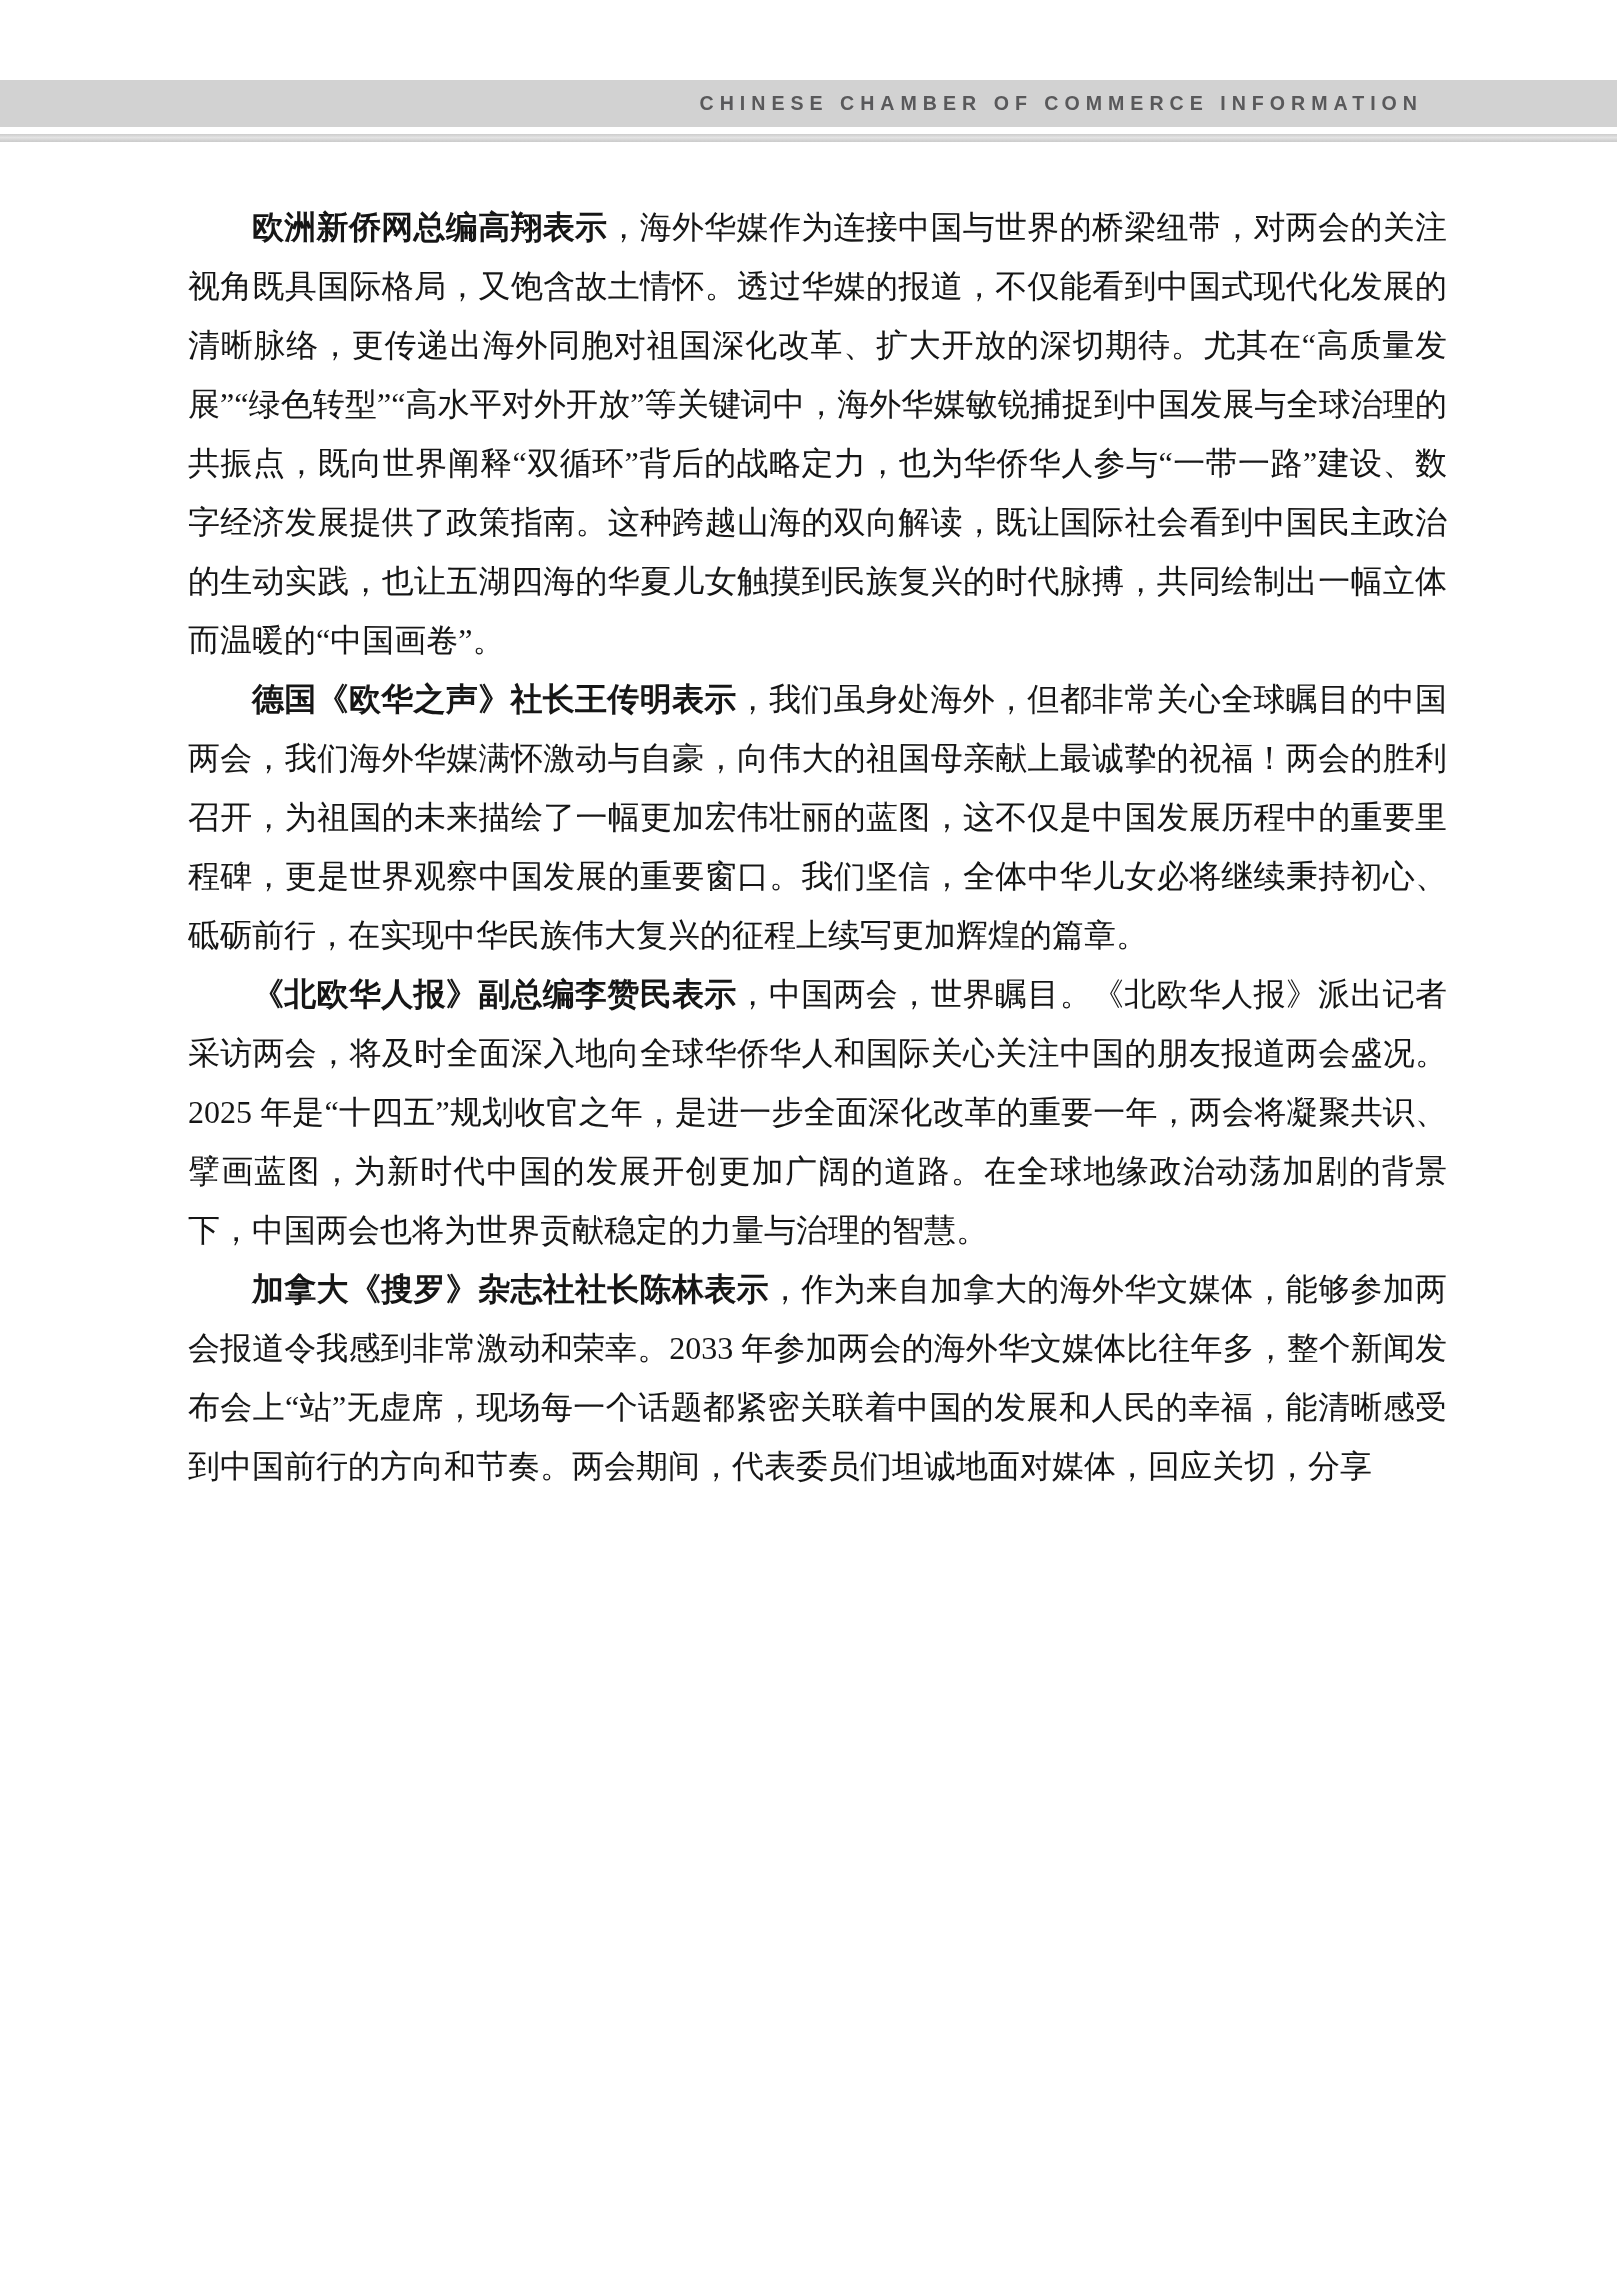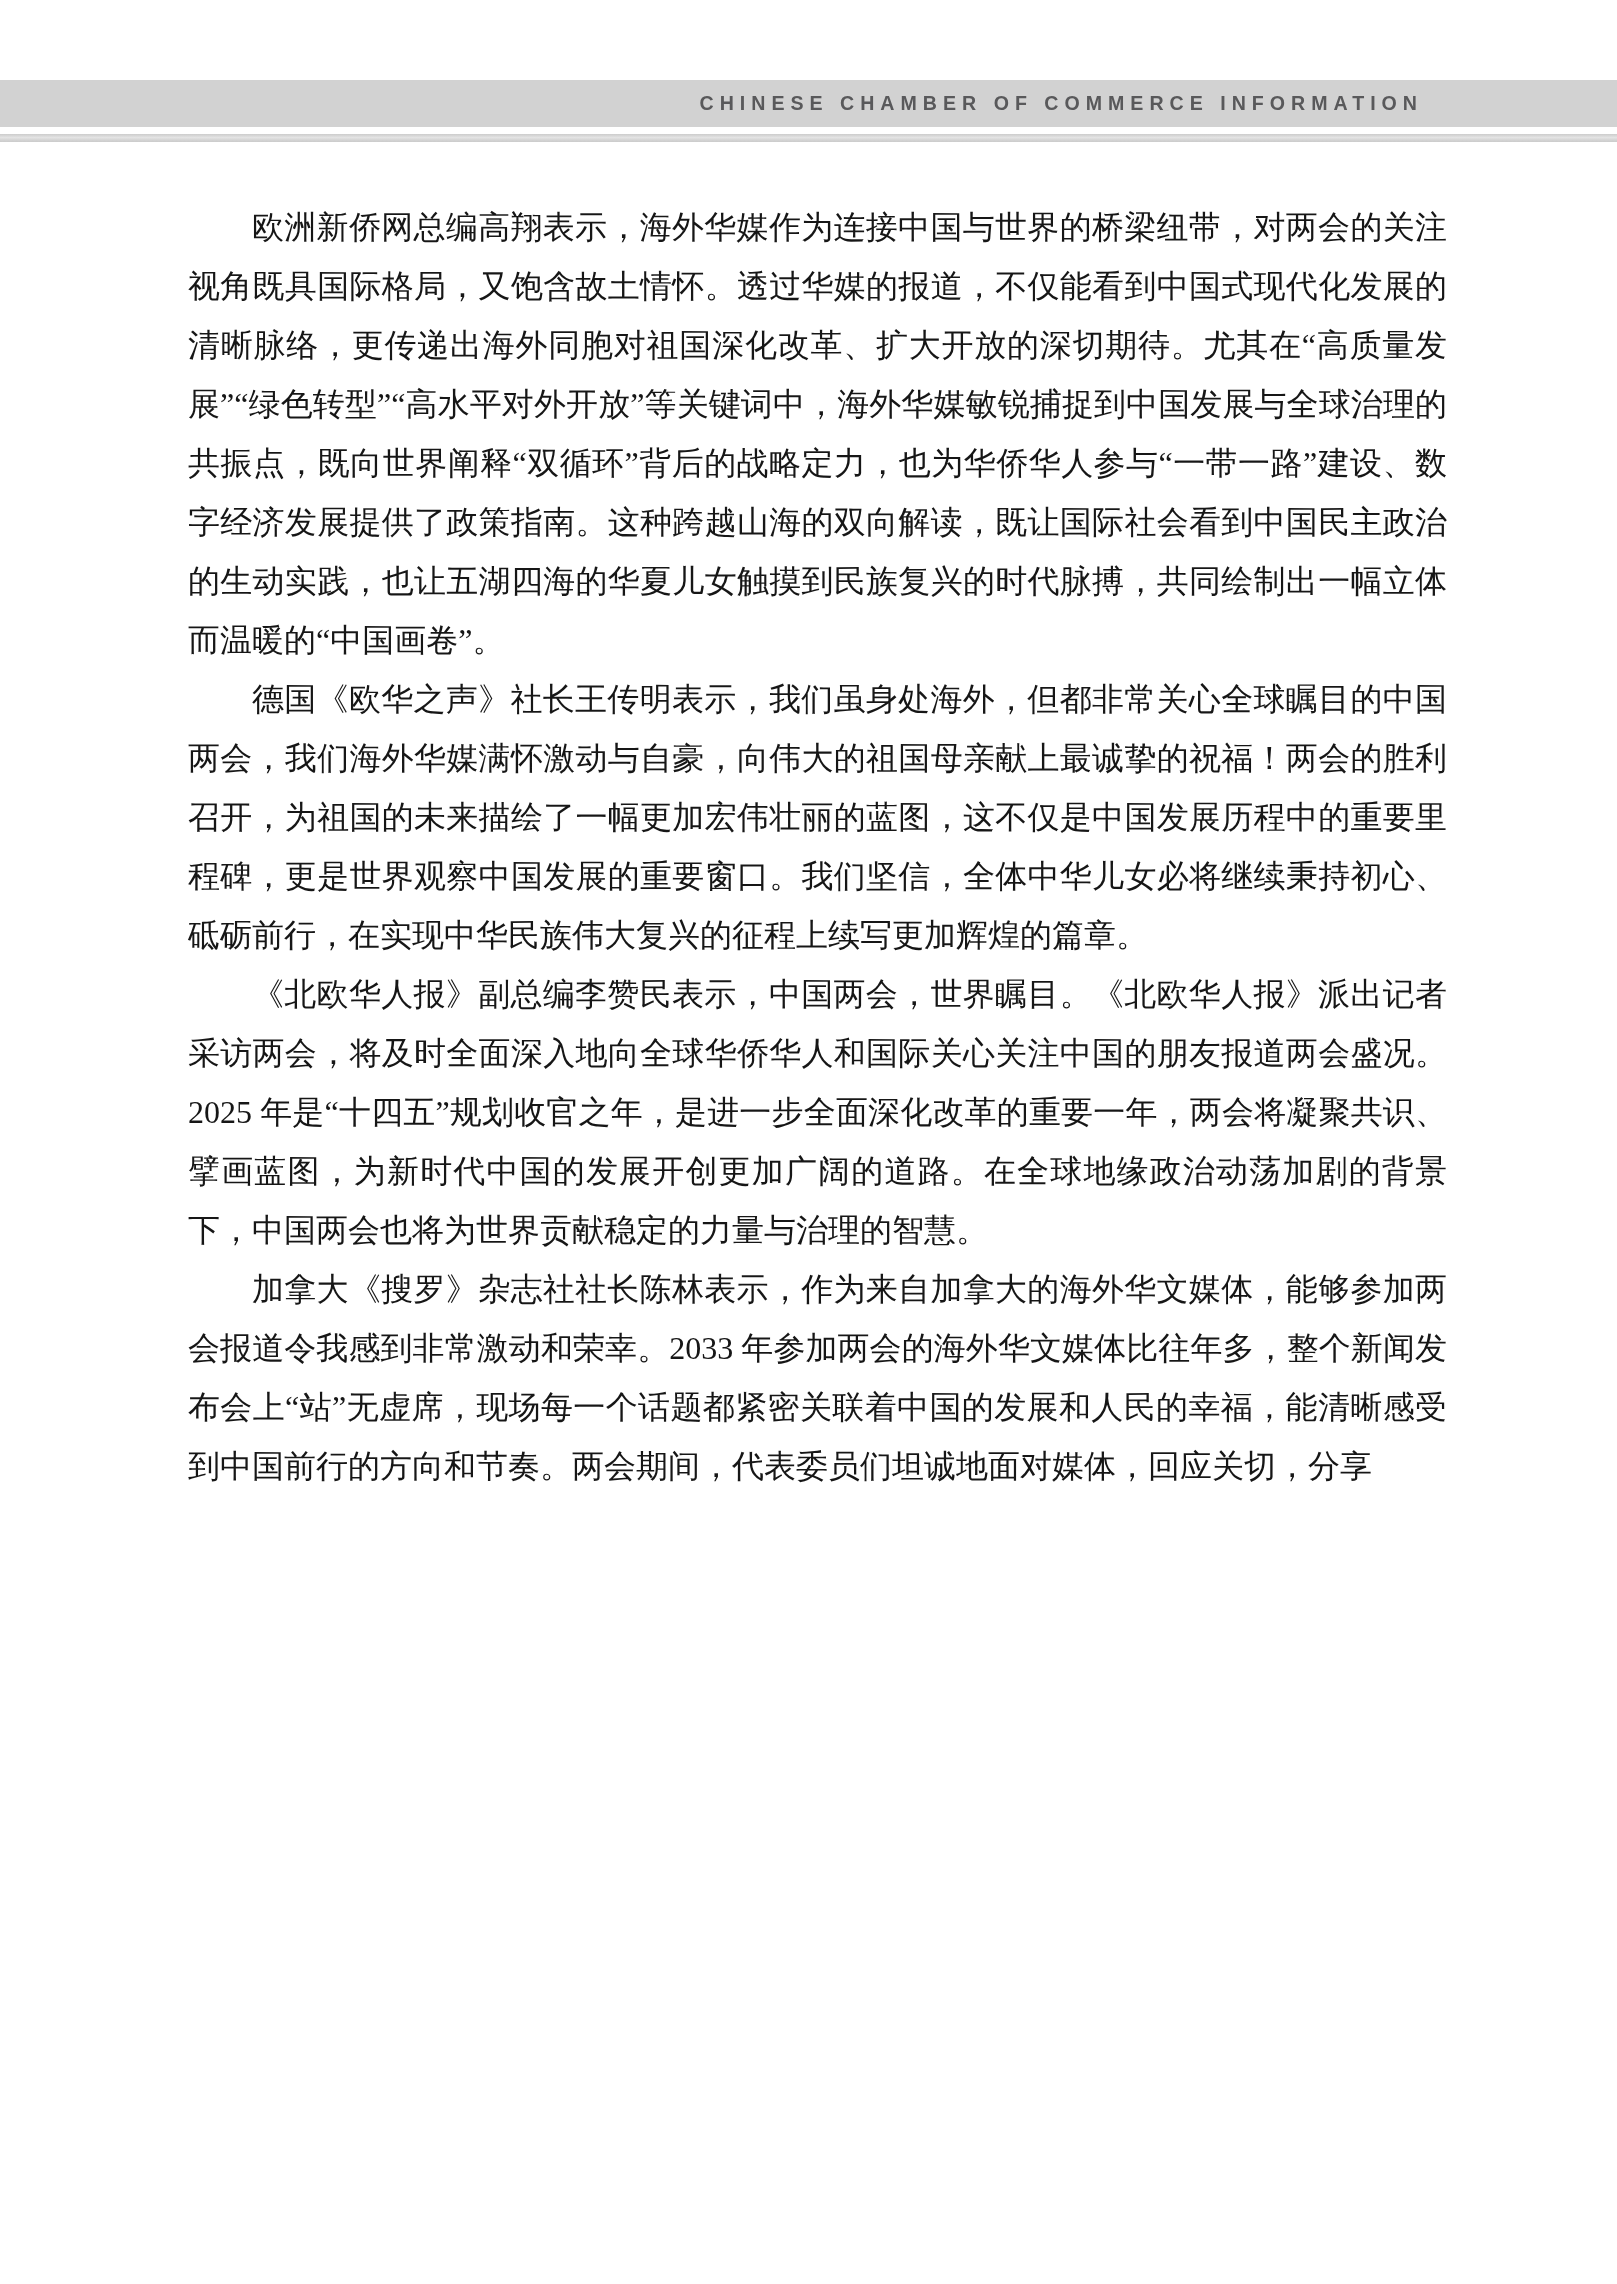--- a/index.html
+++ b/index.html
@@ -33,21 +33,21 @@
   
   .article {
     position: absolute; left: 188px; top: 198px; width: 1259px;
     font-size: 32px; line-height: 59px;
     color: #161616;
     text-align: justify;
     text-justify: inter-character;
   }
   .article p { margin: 0; padding: 0; text-indent: 2em; }
   .article p.no-indent { text-indent: 0; }
-  .article .lead { font-weight: 400; }
+  .article .lead { font-weight: 700; }
 
   
   .footer {
     position: absolute; left: 0; top: 2180px; width: 1617px;
     text-align: center;
   }
   .page-number {
     font-family: "Liberation Serif", "DejaVu Serif", serif;
     font-size: 36px; color: #6d28d9;
   }

